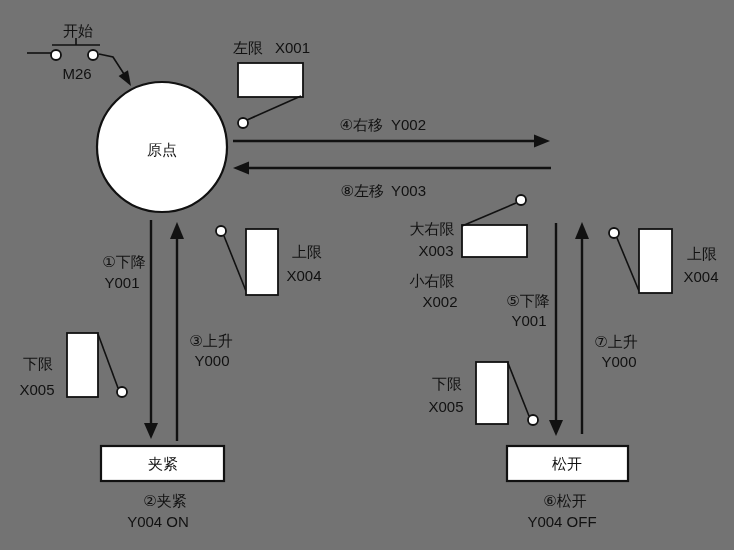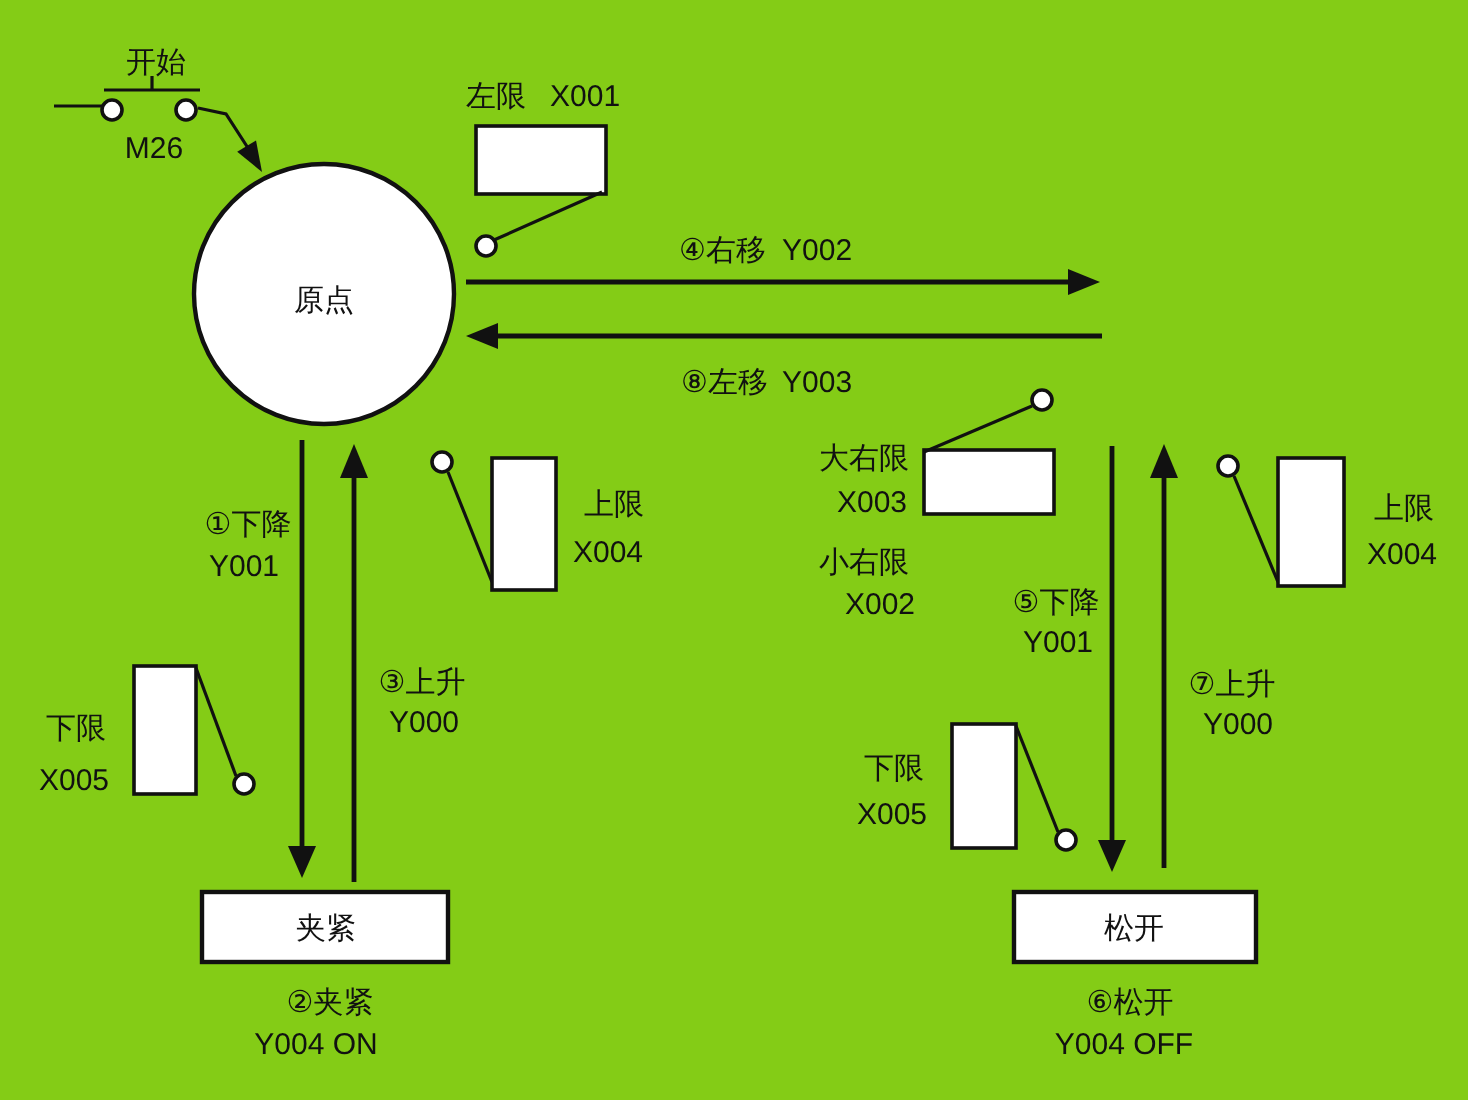--- a/index.html
+++ b/index.html
@@ -1,16 +1,16 @@
 <!DOCTYPE html>
 <html><head>
 <meta charset="utf-8">
 <style>
   html,body{margin:0;padding:0;background:#ffffff;}
-  .stage{position:relative;width:734px;height:550px;background:#84cc16;overflow:hidden;}
+  .stage{position:relative;width:734px;height:550px;background:#737373;overflow:hidden;}
   svg{display:block;}
   svg text{
     font-family:"Liberation Sans","DejaVu Sans",sans-serif;
     font-size:15px;
     fill:#111111;
   }
   .shape{fill:#ffffff;stroke:#111111;stroke-width:1.8;}
   .thick{stroke-width:2.2;}
   .wire{fill:none;stroke:#111111;stroke-width:1.6;}
   .flow{fill:none;stroke:#111111;stroke-width:2.4;}

